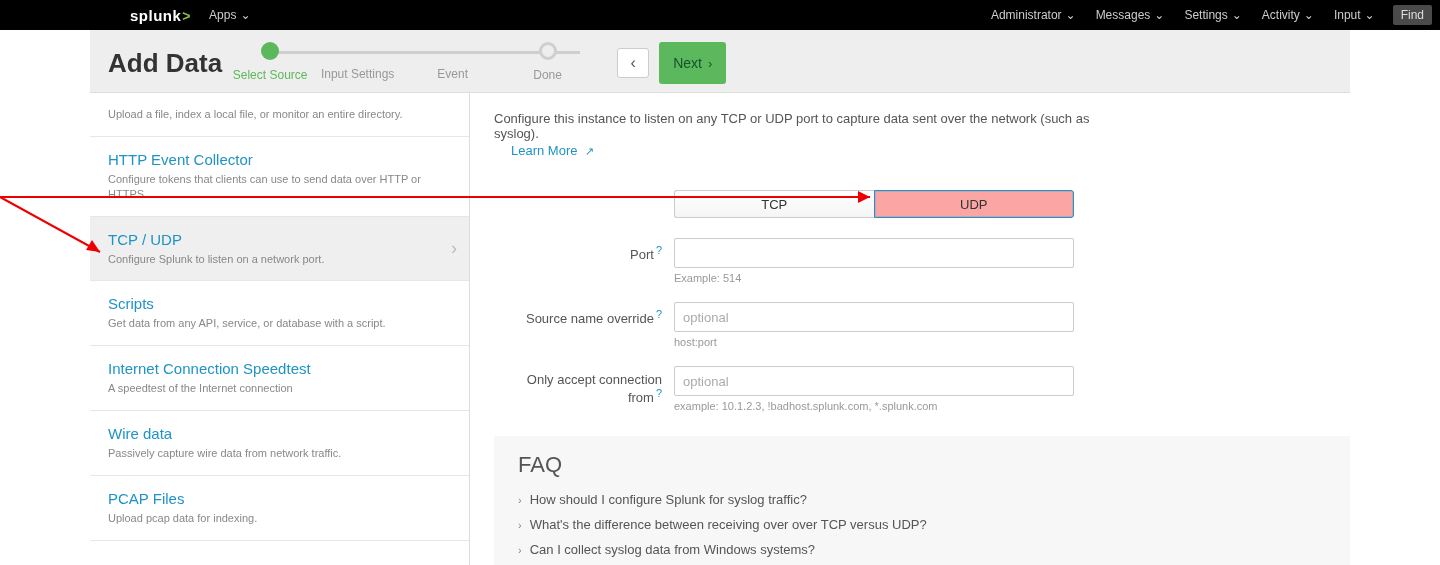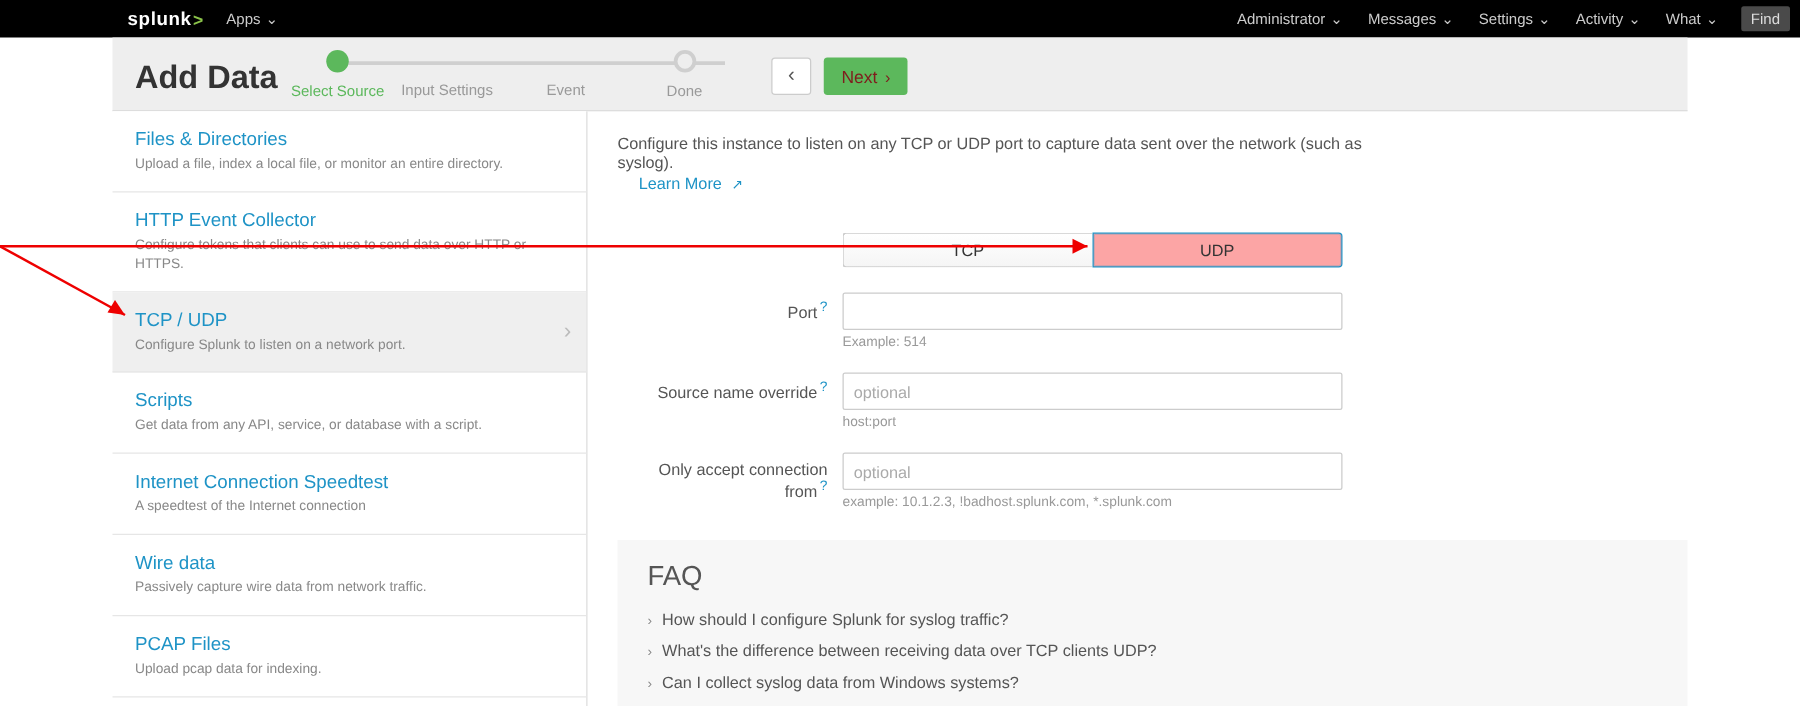--- a/index.html
+++ b/index.html
@@ -1,20 +1,20 @@
 <!DOCTYPE html>
 <html><head>
   <meta charset="utf-8">
   <style>
     * { margin: 0; padding: 0; box-sizing: border-box; }
     body { font-family: "Helvetica Neue", Arial, sans-serif; font-size: 13px; background: #fff; color: #333; }
 
     
     .topnav { background: #000; height: 30px; display: flex; align-items: center; padding: 0 8px; color: #ccc; font-size: 12px; }
-    .topnav .brand { font-weight: bold; color: #fff; font-size: 15px; letter-spacing: 0.5px; padding: 0 8px 0 4px; display: flex; align-items: flex-end; }
+    .topnav .brand { font-weight: bold; color: #fff; font-size: 15px; letter-spacing: 0.5px; padding: 0 8px 0 4px; display: flex; align-items: flex-end; margin-left: 28px; }
     .topnav .brand .gt { color: #8bc34a; margin-left: 1px; font-size: 14px; }
     .topnav .navlinks { display: flex; align-items: center; }
     .topnav .navlinks .item { padding: 0 10px; display: flex; align-items: center; cursor: pointer; }
     .topnav .spacer { flex: 1; }
     .topnav .chev { margin-left: 4px; }
     .topnav .find { background: #4a4a4a; color: #ddd; padding: 3px 8px; border-radius: 2px; margin-left: 8px; cursor: pointer; }
 
     
     .subheader { background: #eee; padding: 12px 18px 8px; display: flex; align-items: center; border-bottom: 1px solid #ddd; }
     .subheader .title { font-size: 26px; color: #333; font-weight: 700; margin-right: 32px; white-space: nowrap; }
@@ -25,21 +25,21 @@
     .wizard-node:first-child { width: 80px; margin-left: -24px; }
     .wizard-nodes::before { content: ""; position: absolute; top: 7px; left: 15px; right: 15px; height: 3px; background: #cfcfcf; z-index: 0; }
     .wizard-dot { width: 14px; height: 14px; border-radius: 50%; background: #cfcfcf; z-index: 1; }
     .wizard-dot.active { width: 18px; height: 18px; margin-top: -2px; background: #5cb85c; }
     .wizard-dot.hollow { background: #eee; border: 3px solid #cfcfcf; width: 18px; height: 18px; margin-top: -2px; }
     .wizard-label { margin-top: 8px; font-size: 12px; color: #999; white-space: nowrap; }
     .wizard-label.active { color: #5cb85c; }
 
     .wizard-buttons { display: flex; align-items: center; margin-left: 22px; }
     .btn-back { background: #fff; border: 1px solid #ccc; border-radius: 3px; width: 32px; height: 30px; display: flex; align-items: center; justify-content: center; cursor: pointer; color: #555; font-size: 16px; }
-    .btn-next { background: #5cb85c; color: #7f1d1d; border: none; border-radius: 3px; height: 30px; padding: 0 14px; font-size: 14px; margin-left: 10px; cursor: pointer; display: flex; align-items: center; }
+    .btn-next { background: #5cb85c; color: #14532d; border: none; border-radius: 3px; height: 42px; padding: 0 14px; font-size: 14px; margin-left: 10px; cursor: pointer; display: flex; align-items: center; }
     .btn-next .chev-r { margin-left: 6px; font-size: 13px; }
 
     
     .content { display: flex; }
     .sidebar { width: 380px; border-right: 1px solid #ddd; background: #fff; }
     .mainpane { flex: 1; padding: 18px 0 0 24px; }
 
     .side-item { padding: 14px 18px 14px 18px; border-bottom: 1px solid #e6e6e6; cursor: pointer; position: relative; }
     .side-item .title { color: #1e93c6; font-size: 15px; margin-bottom: 4px; }
     .side-item .desc { color: #888; font-size: 11px; line-height: 1.35; }
@@ -108,21 +108,21 @@
         </div>
       <div class="item">
           <span>Settings</span>
           <span class="chev">⌄</span>
         </div>
       <div class="item">
           <span>Activity</span>
           <span class="chev">⌄</span>
         </div>
       <div class="item">
-          <span>What</span>
+          <span>Input</span>
           <span class="chev">⌄</span>
         </div>
       <div class="find">Find</div>
     </div>
   </div>
 
   <div class="page-inner">
 
     <div class="subheader">
       <div class="title">Add Data</div>
@@ -156,21 +156,20 @@
           <span>Next</span>
           <span class="chev-r">›</span>
         </button>
       </div>
     </div>
 
     <div class="content">
 
       <div class="sidebar">
         <div class="side-item">
-          <div class="title">Files &amp; Directories</div>
           <div class="desc">Upload a file, index a local file, or monitor an entire directory.</div>
         </div>
         <div class="side-item">
           <div class="title">HTTP Event Collector</div>
           <div class="desc">Configure tokens that clients can use to send data over HTTP or HTTPS.</div>
         </div>
         <div class="side-item active">
           <div class="title">TCP / UDP</div>
           <div class="desc">Configure Splunk to listen on a network port.</div>
           <span class="chevron-right">›</span>
@@ -231,21 +230,21 @@
           </div>
           <div class="form-input-wrap">
             <input class="form-input" placeholder="optional" style="">
             <div class="hint">example: 10.1.2.3, !badhost.splunk.com, *.splunk.com</div>
           </div>
         </div>
 
         <div class="faq-section">
           <div class="faq-title">FAQ</div>
           <div class="faq-item"><span class="caret">›</span><span>How should I configure Splunk for syslog traffic?</span></div>
-          <div class="faq-item"><span class="caret">›</span><span>What's the difference between receiving data over TCP clients UDP?</span></div>
+          <div class="faq-item"><span class="caret">›</span><span>What's the difference between receiving over over TCP versus UDP?</span></div>
           <div class="faq-item"><span class="caret">›</span><span>Can I collect syslog data from Windows systems?</span></div>
           <div class="faq-item"><span>What is a source type?</span></div>
         </div>
       </div>
 
     </div>
   </div>
 
   <svg class="annotation" width="1440" height="565" style="left:0;top:0;">
 

